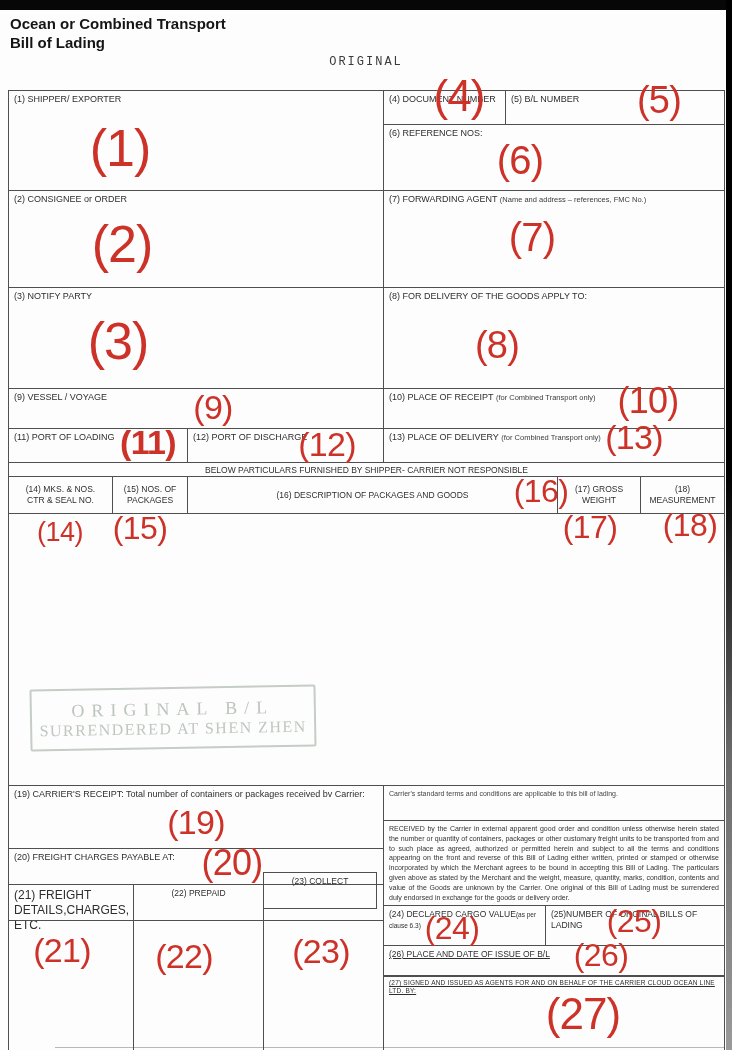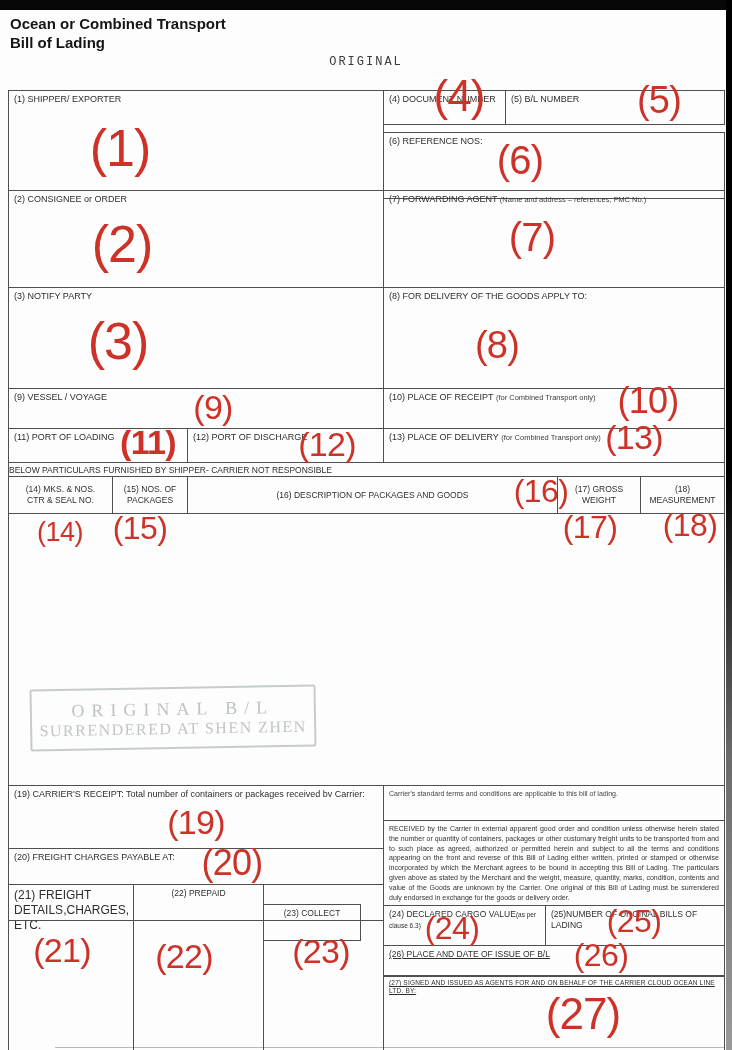--- a/index.html
+++ b/index.html
@@ -16,43 +16,43 @@
   .copytype{position:absolute;left:0;top:55px;width:732px;text-align:center;
             font-family:"Liberation Mono",monospace;font-size:12px;letter-spacing:2px;color:#3a3a3a;}
 
   
   .cell{position:absolute;box-sizing:border-box;border:1px solid #4f4f4f;padding:3px 5px;
         font-size:9px;line-height:1.25;color:#2e2e2e;}
   .note{font-size:7.5px;color:#3c3c3c;}
   .f1 {left:8px;  top:90px; width:376px;height:101px;}
   .f4 {left:383px;top:90px; width:123px;height:35px;}
   .f5 {left:505px;top:90px; width:220px;height:35px;}
-  .f6 {left:383px;top:124px;width:342px;height:67px;margin-top:8px;}
+  .f6 {left:383px;top:124px;width:342px;height:67px;}
   .f2 {left:8px;  top:190px;width:376px;height:98px;}
   .f7 {left:383px;top:190px;width:342px;height:98px;}
   .f3 {left:8px;  top:287px;width:376px;height:102px;}
   .f8 {left:383px;top:287px;width:342px;height:102px;}
   .f9 {left:8px;  top:388px;width:376px;height:41px;}
   .f10{left:383px;top:388px;width:342px;height:41px;}
   .f11{left:8px;  top:428px;width:180px;height:35px;}
   .f12{left:187px;top:428px;width:197px;height:35px;}
   .f13{left:383px;top:428px;width:342px;height:35px;}
-  .band{left:8px; top:462px;width:717px;height:15px;font-size:8.5px;padding:2px 0 3px 0;}
+  .band{left:8px; top:462px;width:717px;height:15px;text-align:center;font-size:8.5px;padding:2px 0 3px 0;}
   .hcol{display:flex;align-items:center;justify-content:center;text-align:center;font-size:8.5px;padding:2px;}
   .h14{left:8px;  top:476px;width:105px;height:38px;}
   .h15{left:112px;top:476px;width:76px; height:38px;}
   .h16{left:187px;top:476px;width:371px;height:38px;}
   .h17{left:557px;top:476px;width:84px; height:38px;}
   .h18{left:640px;top:476px;width:85px; height:38px;}
   .tbody{left:8px;top:513px;width:717px;height:273px;}
   .f19{left:8px;  top:785px;width:376px;height:64px;}
   .f20{left:8px;  top:848px;width:376px;height:37px;}
   .h21{left:8px;  top:884px;width:126px;height:37px;font-size:12px;}
   .h22{left:133px;top:884px;width:131px;height:37px;text-align:center;font-size:8.5px;}
-  .h23{left:263px;top:904px;width:98px;height:37px;text-align:center;font-size:8.5px;}
+  .h23{left:263px;top:872px;width:114px;height:37px;text-align:center;font-size:8.5px;}
   .b21{left:8px;  top:920px;width:126px;height:135px;}
   .b22{left:133px;top:920px;width:131px;height:135px;}
   .b23{left:263px;top:920px;width:121px;height:135px;}
   .terms{left:383px;top:785px;width:342px;height:36px;font-size:7px;color:#444;line-height:1.3;}
   .recv {left:383px;top:820px;width:342px;height:86px;font-size:7px;line-height:1.4;text-align:justify;color:#333;}
   .f24{left:383px;top:905px;width:163px;height:41px;font-size:8.5px;}
   .f25{left:545px;top:905px;width:180px;height:41px;font-size:8.5px;}
   .f26{left:383px;top:945px;width:342px;height:32px;font-size:8.5px;}
   .f26 .u, .f27 .u{text-decoration:underline;}
   .f27{left:383px;top:975px;width:342px;height:80px;font-size:6.5px;color:#2f2f2f;letter-spacing:0.2px;}

